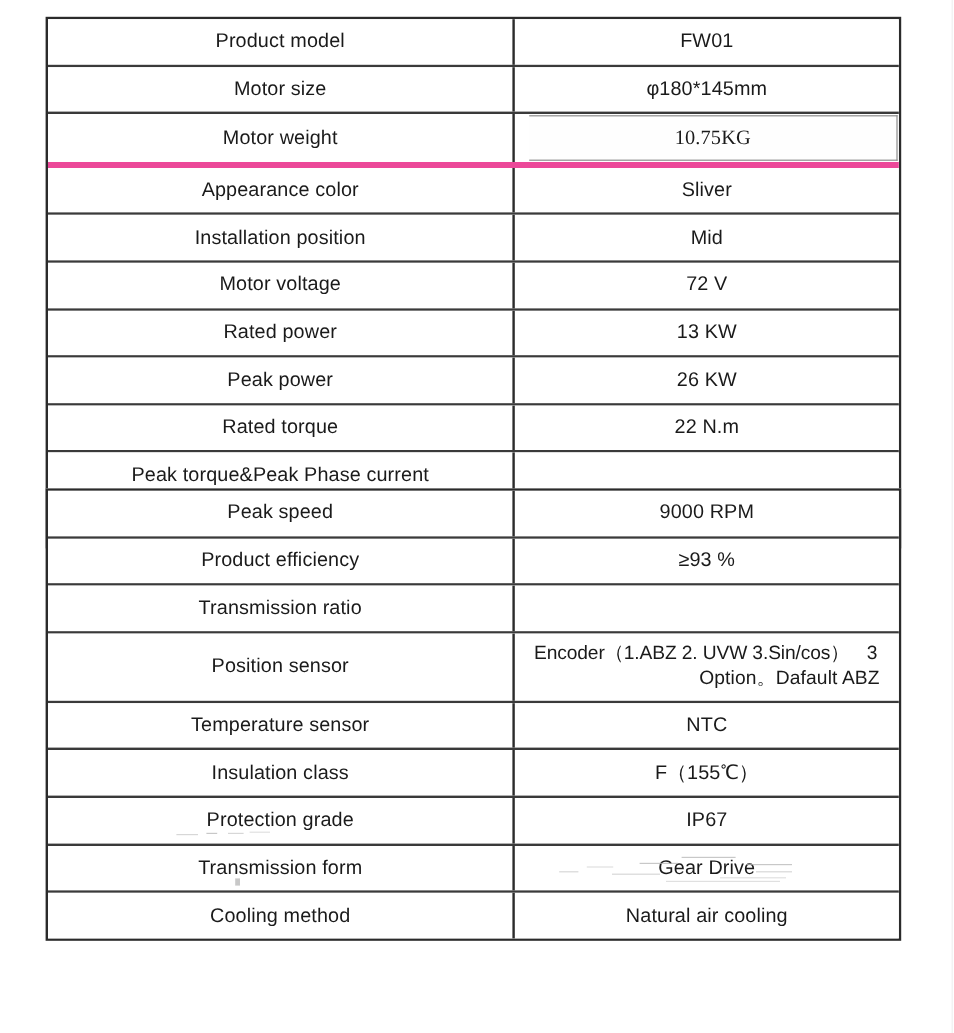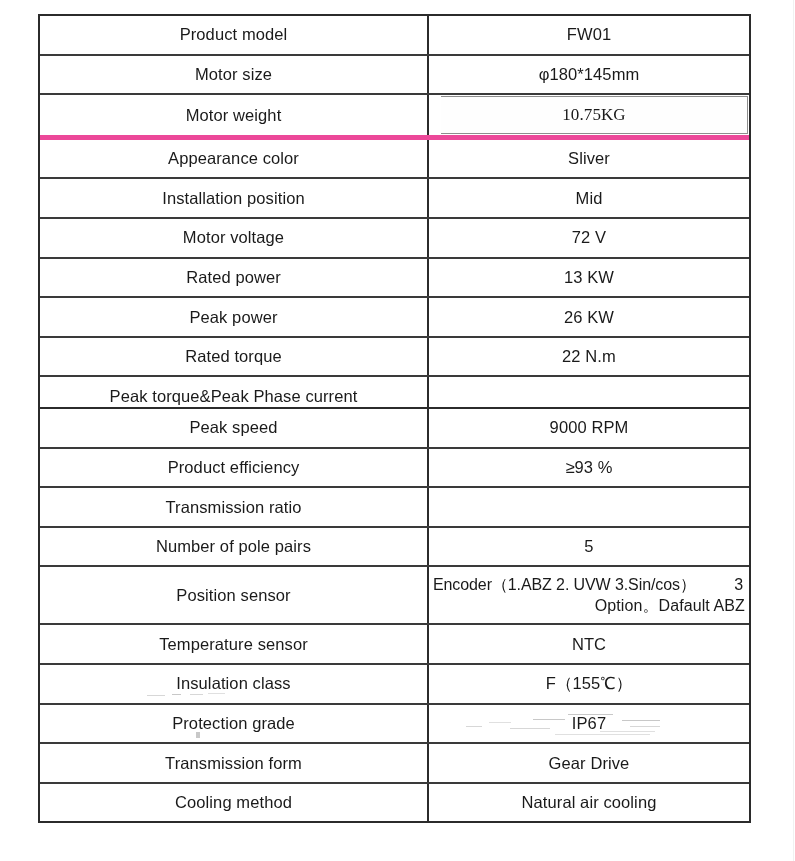--- a/index.html
+++ b/index.html
@@ -82,21 +82,21 @@
     border-left: none;
     margin: 1px 1px 1px 12px;
     background: #fefefe;
   }
 
   
   .cell-value.multiline {
     flex-direction: column;
     align-items: stretch;
     justify-content: center;
-    padding: 3px 4px;
+    padding: 3px 16px;
     min-height: 56px;
   }
   .sensor-line1 {
     display: flex;
     align-items: baseline;
     justify-content: center;
     width: 100%;
     white-space: nowrap;
     font-size: 16px;
     letter-spacing: -0.1px;
@@ -206,24 +206,20 @@
     <div class="spec-row">
       <div class="cell-label">Product efficiency</div>
       <div class="cell-value">≥93 %</div>
     </div>
 
     <div class="spec-row">
       <div class="cell-label">Transmission ratio</div>
       <div class="cell-value"></div>
     </div>
 
-    <div class="spec-row">
-      <div class="cell-label">Number of pole pairs</div>
-      <div class="cell-value">5</div>
-    </div>
 
     <div class="spec-row">
       <div class="cell-label">Position sensor</div>
       <div class="cell-value multiline">
         <div class="sensor-line1">
           <span class="sensor-main">Encoder（1.ABZ  2. UVW  3.Sin/cos）</span>
           <span class="sensor-count">3</span>
         </div>
         <div class="sensor-line2">Option。Dafault ABZ</div>
       </div>

